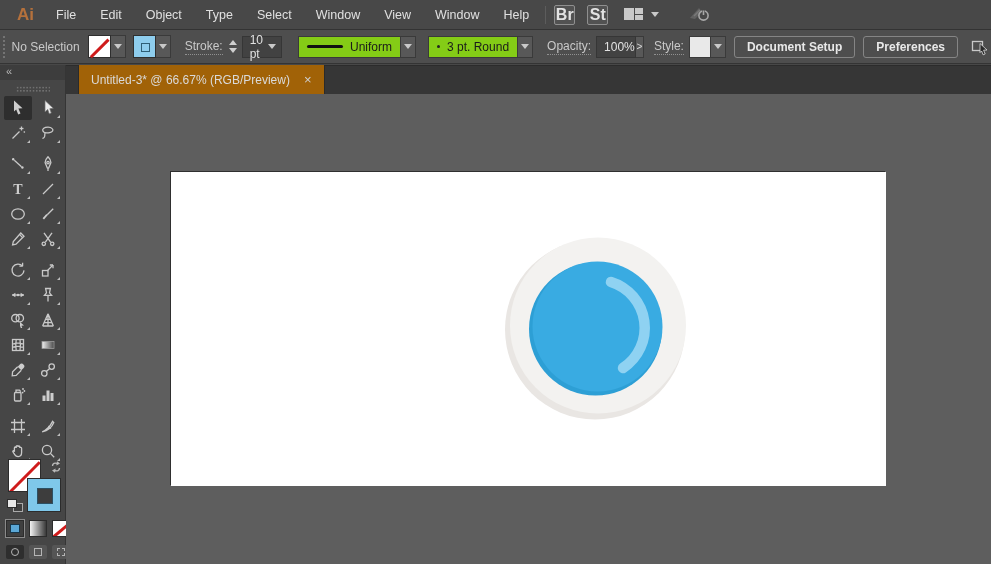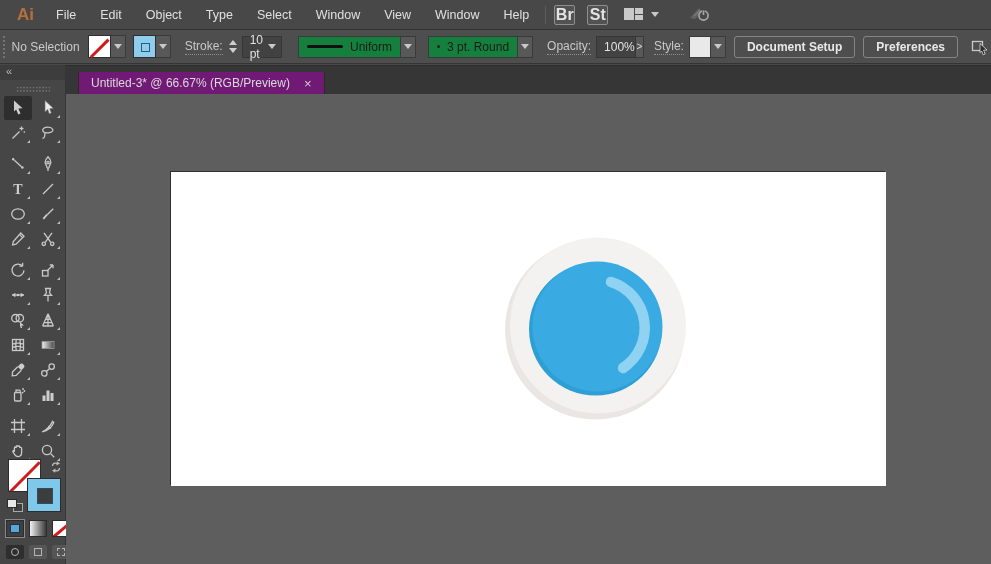--- a/index.html
+++ b/index.html
@@ -35,21 +35,21 @@
   .swatch.stroke-sw::after { content:""; position:absolute; left:7px; top:7px; width:7px; height:7px; border:1.5px solid #2e5e75; background:#8ecded; }
   .chev-btn { width:15px; height:23px; background:#585858; border:1px solid #3a3a3a; border-left:none;
               display:flex; align-items:center; justify-content:center; }
   .stepper { display:flex; flex-direction:column; gap:3px; margin:0 5px 0 6px; align-items:center; }
   .tri-up { width:0; height:0; border-left:4px solid transparent; border-right:4px solid transparent; border-bottom:5px solid #cfcfcf; }
   .tri-dn { width:0; height:0; border-left:4px solid transparent; border-right:4px solid transparent; border-top:5px solid #cfcfcf; }
   .dark-field { height:22px; background:#424242; border:1px solid #363636; display:flex; align-items:center;
                 color:#e2e2e2; padding-left:7px; font-size:12px; }
   .df-chev { margin-left:auto; padding:0 5px; display:flex; align-items:center; height:100%; }
   .white-dd { display:flex; align-items:center; height:22px; }
-  .white-dd .body { background:#15803d; color:#1b1b1b; height:100%; display:flex; align-items:center;
+  .white-dd .body { background:#84cc16; color:#1b1b1b; height:100%; display:flex; align-items:center;
                     padding:0 8px; border:1px solid #3a3a3a; font-size:12px; gap:7px; white-space:nowrap; }
   .stroke-line { width:36px; height:3px; background:#111; border-radius:2px; }
   .dot { width:3px; height:3px; background:#222; border-radius:50%; }
   .expand-btn { width:15px; height:22px; background:#585858; border:1px solid #3a3a3a; border-left:none;
                 color:#dcdcdc; font-size:10px; display:flex; align-items:center; justify-content:center; }
   .cb-btn { height:22px; border:1px solid #858585; border-radius:3px; background:transparent; color:#e8e8e8;
             font-size:12px; font-weight:bold; padding:0 12px; display:flex; align-items:center; white-space:nowrap; }
   .style-swatch { width:22px; height:22px; background:#e9e9e9; border:1px solid #3a3a3a; }
 
   
@@ -86,21 +86,21 @@
   .modes-row { position:absolute; left:6px; top:88px; display:flex; gap:5px; }
   .mode { width:18px; height:14px; border-radius:2px; background:#555; display:flex; align-items:center; justify-content:center; }
   .mode.sel { background:#2e2e2e; }
   .mode span { width:8px; height:8px; border:1.5px solid #b5b5b5; border-radius:50%; display:block; }
   .mode.behind span { border-radius:0; }
   .mode.inside span { border-radius:0; border-style:dashed; }
 
   
   .docarea { flex:1; display:flex; flex-direction:column; min-width:0; }
   .tabbar { height:29px; background:#363636; border-top:1px solid #2c2c2c; display:flex; align-items:flex-end; }
-  .tab { height:22px; margin-left:12px; background:#701a75; display:flex; align-items:center; padding:0 12px;
+  .tab { height:29px; margin-left:12px; background:#a16207; display:flex; align-items:center; padding:0 12px;
          color:#dadada; font-size:12px; gap:14px; border-right:1px solid #2a2a2a; border-left:1px solid #2a2a2a; }
   .tab-close { color:#cfcfcf; font-size:13px; line-height:1; cursor:default; }
   .canvas { flex:1; background:#5e5e5e; position:relative; overflow:hidden; }
   .artboard { position:absolute; left:105px; top:78px; width:715px; height:314px; background:#ffffff;
               box-shadow:-1px -1px 0 #2f2f2f; }
   .artboard svg { position:absolute; left:0; top:0; }
 </style>
 </head>
 <body>
 

